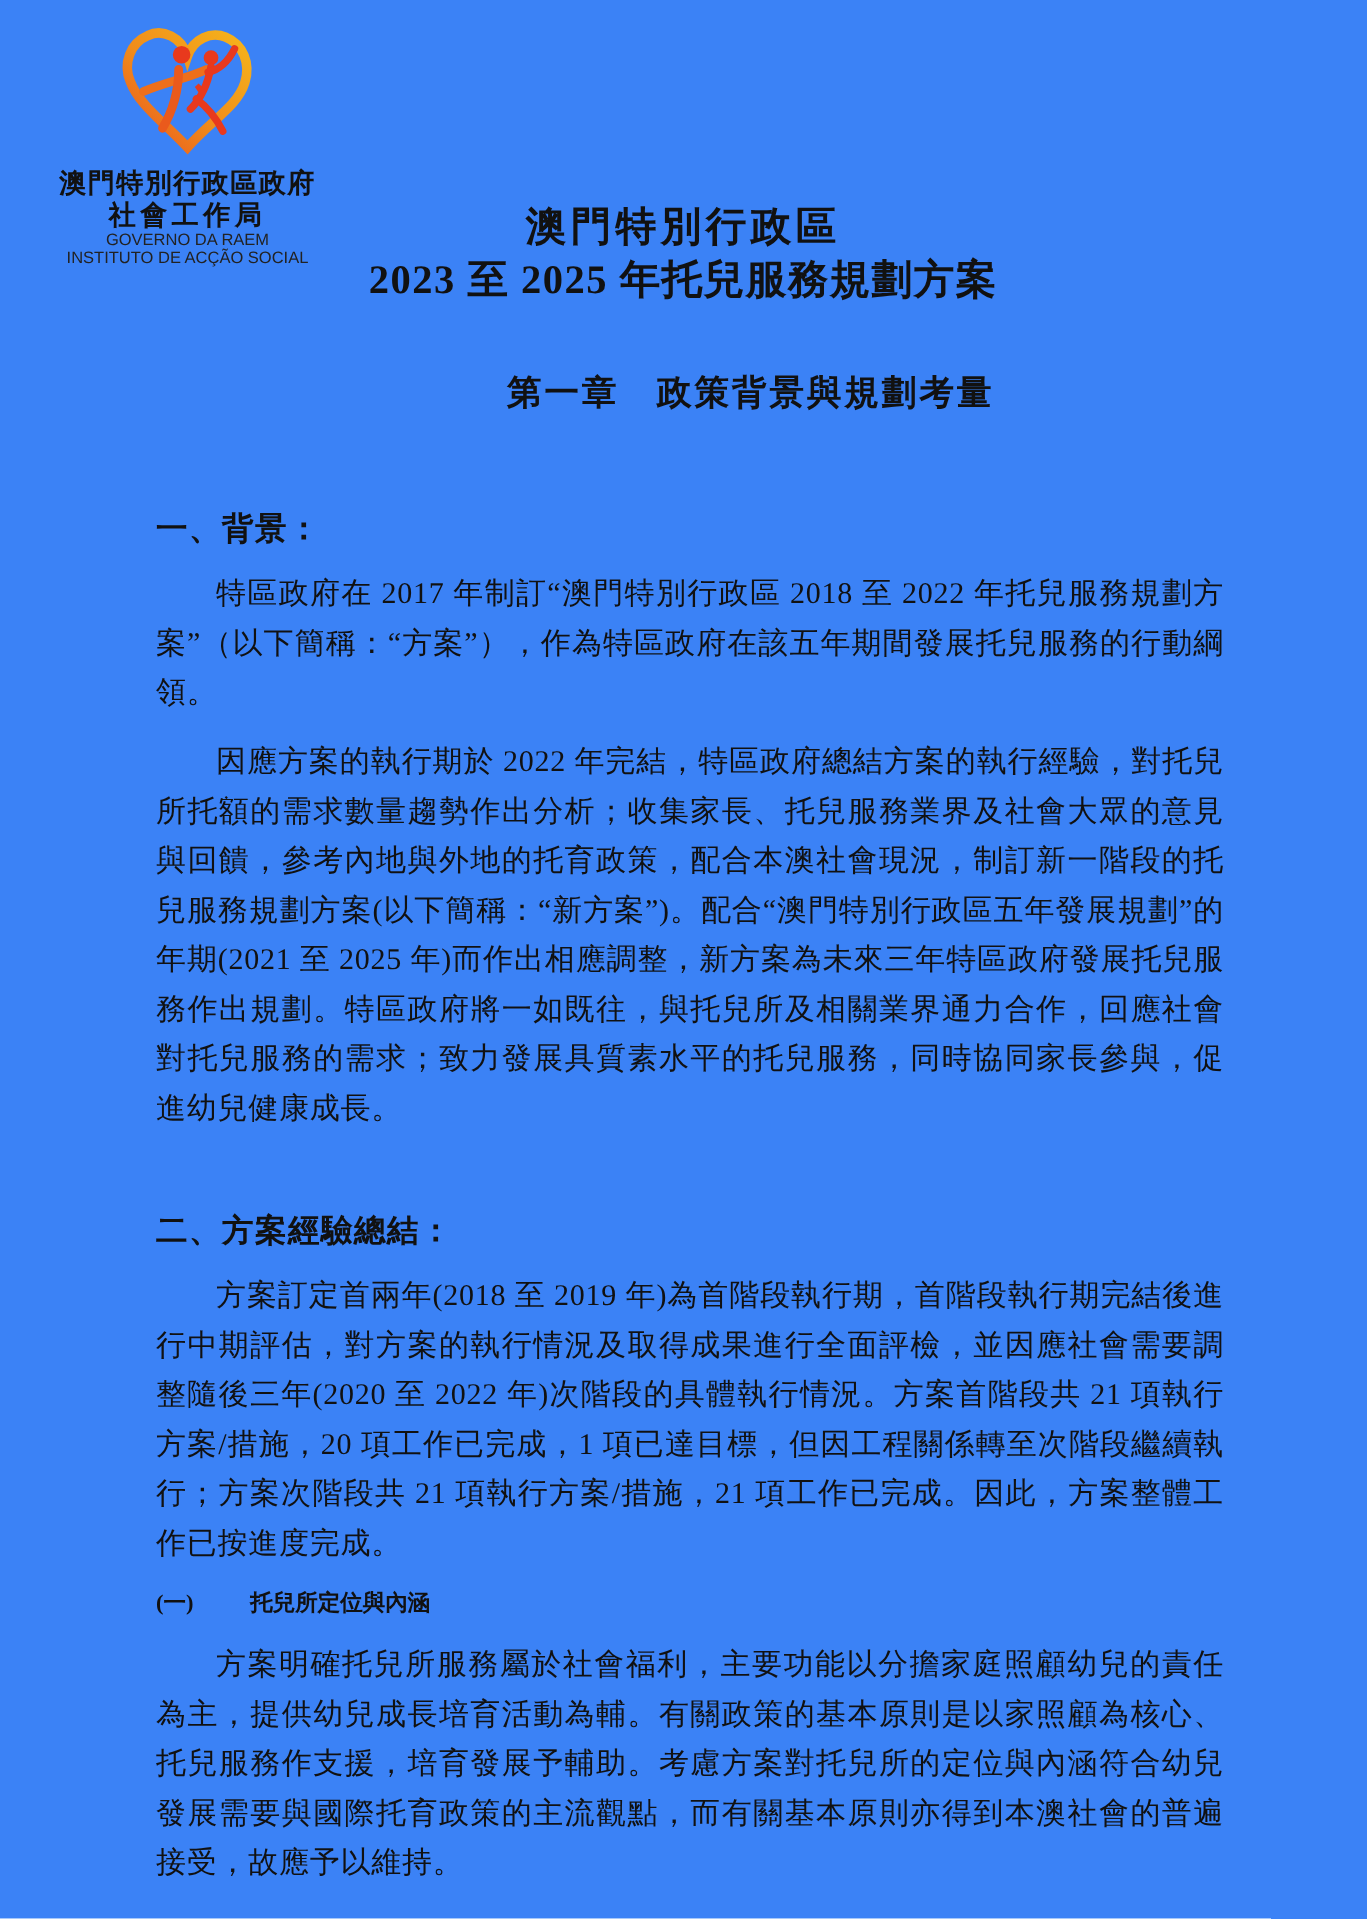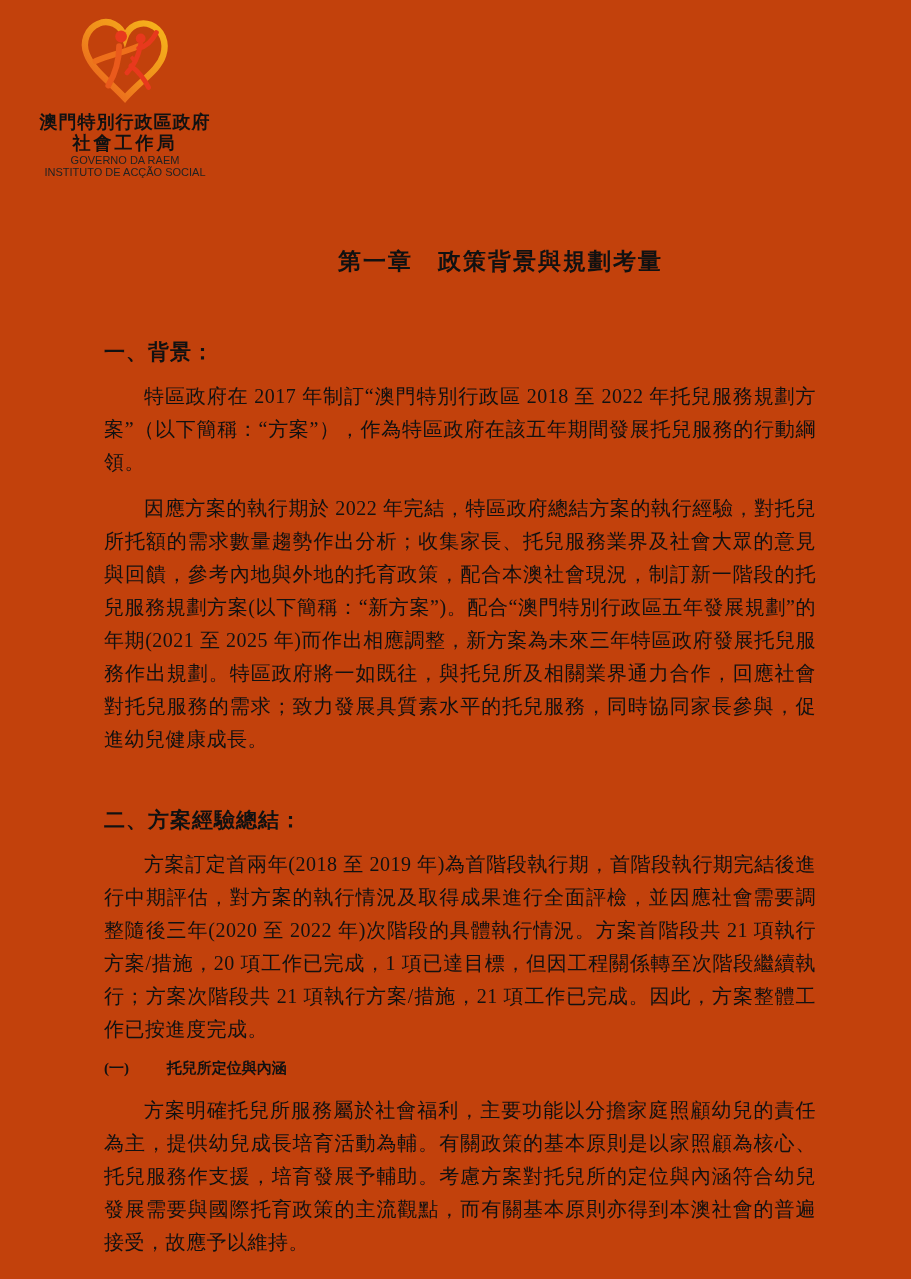--- a/index.html
+++ b/index.html
@@ -4,21 +4,21 @@
 <style>
   html, body {
     margin: 0;
     padding: 0;
     background: #ffffff;
   }
   .page {
     position: relative;
     width: 911px;
     height: 1279px;
-    background: #c2410c;
+    background: #3b82f6;
     overflow: hidden;
     font-family: "Liberation Serif", "DejaVu Serif", serif;
     color: #111111;
   }
 
   
   .org-block {
     position: absolute;
     top: 12px;
     left: 26px;
@@ -169,20 +169,24 @@
       <path d="M64 37 C72 35 78 29 82 21" fill="none" stroke="#e8391d" stroke-width="5" stroke-linecap="round"></path>
       <path d="M56 55 C64 61 70 69 74 77" fill="none" stroke="#e8391d" stroke-width="5" stroke-linecap="round"></path>
       <path d="M55 47 l2.5 -2.5 2.5 2.5 -2.5 3.5 Z" fill="#e8391d"></path>
     </svg>
     <div class="org-zh1">澳門特別行政區政府</div>
     <div class="org-zh2">社會工作局</div>
     <div class="org-pt1">GOVERNO DA RAEM</div>
     <div class="org-pt2">INSTITUTO DE ACÇÃO SOCIAL</div>
   </div>
 
+  <h1 class="doc-title">
+    <span class="t1">澳門特別行政區</span>
+    <span class="t2">2023 至 2025 年托兒服務規劃方案</span>
+  </h1>
 
   <h2 class="chapter">第一章　政策背景與規劃考量</h2>
 
   <div class="body-content">
     <h3 class="sec-heading">一、背景：</h3>
     <p>特區政府在 2017 年制訂“澳門特別行政區 2018 至 2022 年托兒服務規劃方案”（以下簡稱：“方案”），作為特區政府在該五年期間發展托兒服務的行動綱領。</p>
     <p class="para-gap">因應方案的執行期於 2022 年完結，特區政府總結方案的執行經驗，對托兒所托額的需求數量趨勢作出分析；收集家長、托兒服務業界及社會大眾的意見與回饋，參考內地與外地的托育政策，配合本澳社會現況，制訂新一階段的托兒服務規劃方案(以下簡稱：“新方案”)。配合“澳門特別行政區五年發展規劃”的年期(2021 至 2025 年)而作出相應調整，新方案為未來三年特區政府發展托兒服務作出規劃。特區政府將一如既往，與托兒所及相關業界通力合作，回應社會對托兒服務的需求；致力發展具質素水平的托兒服務，同時協同家長參與，促進幼兒健康成長。</p>
 
     <h3 class="sec-heading second">二、方案經驗總結：</h3>
     <p>方案訂定首兩年(2018 至 2019 年)為首階段執行期，首階段執行期完結後進行中期評估，對方案的執行情況及取得成果進行全面評檢，並因應社會需要調整隨後三年(2020 至 2022 年)次階段的具體執行情況。方案首階段共 21 項執行方案/措施，20 項工作已完成，1 項已達目標，但因工程關係轉至次階段繼續執行；方案次階段共 21 項執行方案/措施，21 項工作已完成。因此，方案整體工作已按進度完成。</p>

